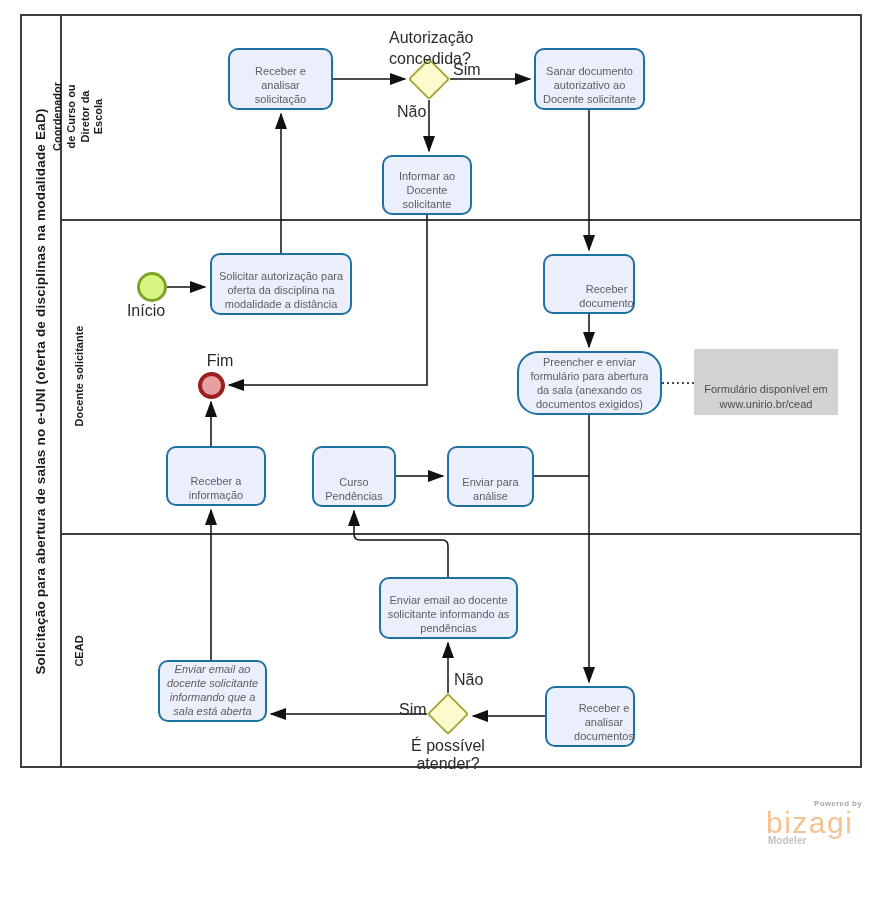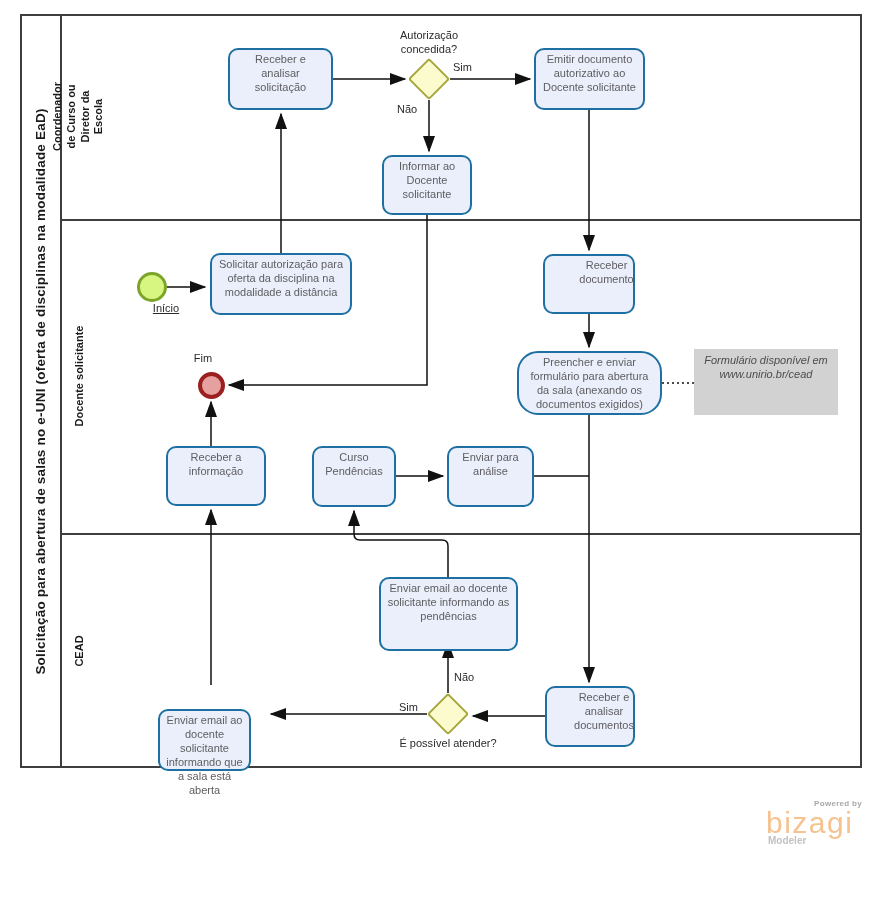--- a/index.html
+++ b/index.html
@@ -25,42 +25,42 @@
   }
   .rot-text {
     transform: rotate(-90deg); white-space: nowrap;
     font-weight: bold; color:#1a1a1a;
   }
   .rot-text.wrap { white-space: normal; text-align:center; line-height:1.25; }
   .pool-title { font-size:13.5px; letter-spacing:0.2px; }
   .lane-title { font-size:11px; }
   .task {
     position:absolute; background:#ebeffb; border:2px solid #1f70a2;
-    border-radius:10px; display:flex; align-items:flex-start; justify-content:center;
+    border-radius:10px; display:flex; align-items:flex-end; justify-content:center;
     text-align:center; font-size:11px; color:#5e5e60; line-height:1.28;
     padding:2px 5px;
   }
   .gw {
     position:absolute; width:30px; height:30px; transform:rotate(45deg);
     background:#fbfbce; border:2px solid #a6a63c; border-radius:3px;
   }
   .event-start {
     position:absolute; width:30px; height:30px; border-radius:50%;
     background:#d7f581; border:3px solid #7ba428;
   }
   .event-end {
     position:absolute; width:27px; height:27px; border-radius:50%;
     background:#e7a0a0; border:4px solid #9b1f1f;
   }
-  .lbl { position:absolute; font-size:11px; color:#2b2b2b; }
+  .lbl { position:absolute; font-size:16px; color:#2b2b2b; }
   .lbl.center { text-align:center; }
   .annotation {
     position:absolute; background:#d2d2d2; color:#4c4c4c;
-    display:flex; align-items:flex-start; justify-content:center; text-align:center;
-    font-size:11px; line-height:1.3; padding:4px 10px;font-style:italic;
+    display:flex; align-items:flex-end; justify-content:center; text-align:center;
+    font-size:11px; line-height:1.3; padding:4px 10px;
   }
   svg.flows { position:absolute; left:0; top:0; }
   .logo { position:absolute; left:766px; top:799px; width:96px; }
   .logo .pb { text-align:right; font-size:8px; font-weight:bold; color:#a8a8a8; letter-spacing:0.3px; }
   .logo .bz { font-size:30px; font-weight:normal; color:#f5c290; letter-spacing:1.5px; line-height:1.0; }
   .logo .md { font-size:10px; color:#c2c2c2; margin-top:-3px; margin-left:2px;font-weight:bold; }
 </style>
 </head>
 <body>
 
@@ -115,63 +115,63 @@
   </svg>
 
   <div class="task" style="left:228px; top:48px; width:105px; height:62px;">
     <span>Receber  e analisar solicitação</span>
   </div>
   <div class="gw" style="left:414px; top:64px;"></div>
   <div class="lbl center" style="left:389px; top:28px; width:80px; line-height:1.3;">Autorização concedida?</div>
   <div class="lbl" style="left:453px; top:61px;">Sim</div>
   <div class="lbl" style="left:397px; top:103px;">Não</div>
   <div class="task" style="left:534px; top:48px; width:111px; height:62px;">
-    <span>Emitir documento autorizativo ao Docente solicitante</span>
+    <span>Sanar documento autorizativo ao Docente solicitante</span>
   </div>
   <div class="task" style="left:382px; top:155px; width:90px; height:60px;">
     <span>Informar ao Docente solicitante</span>
   </div>
 
   <div class="event-start" style="left:137px; top:272px;"></div>
-  <div class="lbl center" style="left:136px; top:302px; width:60px;text-decoration:underline;">Início</div>
+  <div class="lbl center" style="left:116px; top:302px; width:60px;">Início</div>
   <div class="task" style="left:210px; top:253px; width:142px; height:62px;">
     <span>Solicitar autorização para oferta da disciplina na modalidade a distância</span>
   </div>
   <div class="event-end" style="left:198px; top:372px;"></div>
-  <div class="lbl center" style="left:178px; top:352px; width:50px;">Fim</div>
+  <div class="lbl center" style="left:195px; top:352px; width:50px;">Fim</div>
   <div class="task" style="left:543px; top:254px; width:92px; height:60px;padding-left:40px;">
     <span>Receber documento</span>
   </div>
   <div class="task" style="left:517px; top:351px; width:145px; height:64px;border-radius:21px;">
     <span>Preencher e enviar formulário para abertura da sala (anexando os documentos exigidos)</span>
   </div>
   <div class="annotation" style="left:694px; top:349px; width:144px; height:66px;">
     <span>Formulário disponível em www.unirio.br/cead</span>
   </div>
   <div class="task" style="left:166px; top:446px; width:100px; height:60px;">
     <span>Receber a informação</span>
   </div>
   <div class="task" style="left:312px; top:446px; width:84px; height:61px;">
     <span>Curso Pendências</span>
   </div>
   <div class="task" style="left:447px; top:446px; width:87px; height:61px;">
     <span>Enviar para análise</span>
   </div>
 
-  <div class="task" style="left:379px; top:577px; width:139px; height:74px;">
+  <div class="task" style="left:379px; top:577px; width:139px; height:62px;">
     <span>Enviar email ao docente solicitante informando as pendências</span>
   </div>
   <div class="gw" style="left:433px; top:699px;"></div>
   <div class="lbl center" style="left:393px; top:737px; width:110px;">É possível atender?</div>
   <div class="lbl" style="left:399px; top:701px;">Sim</div>
   <div class="lbl" style="left:454px; top:671px;">Não</div>
   <div class="task" style="left:545px; top:686px; width:90px; height:61px;padding-left:33px;">
     <span>Receber e analisar documentos</span>
   </div>
-  <div class="task" style="left:158px; top:709px; width:93px; height:62px;">
+  <div class="task" style="left:158px; top:660px; width:109px; height:62px;font-style:italic;">
     <span>Enviar email ao docente solicitante informando que a sala está aberta</span>
   </div>
 
   <div class="logo">
     <div class="pb">Powered by</div>
     <div class="bz">bizagi</div>
     <div class="md">Modeler</div>
   </div>
 
 </div>

